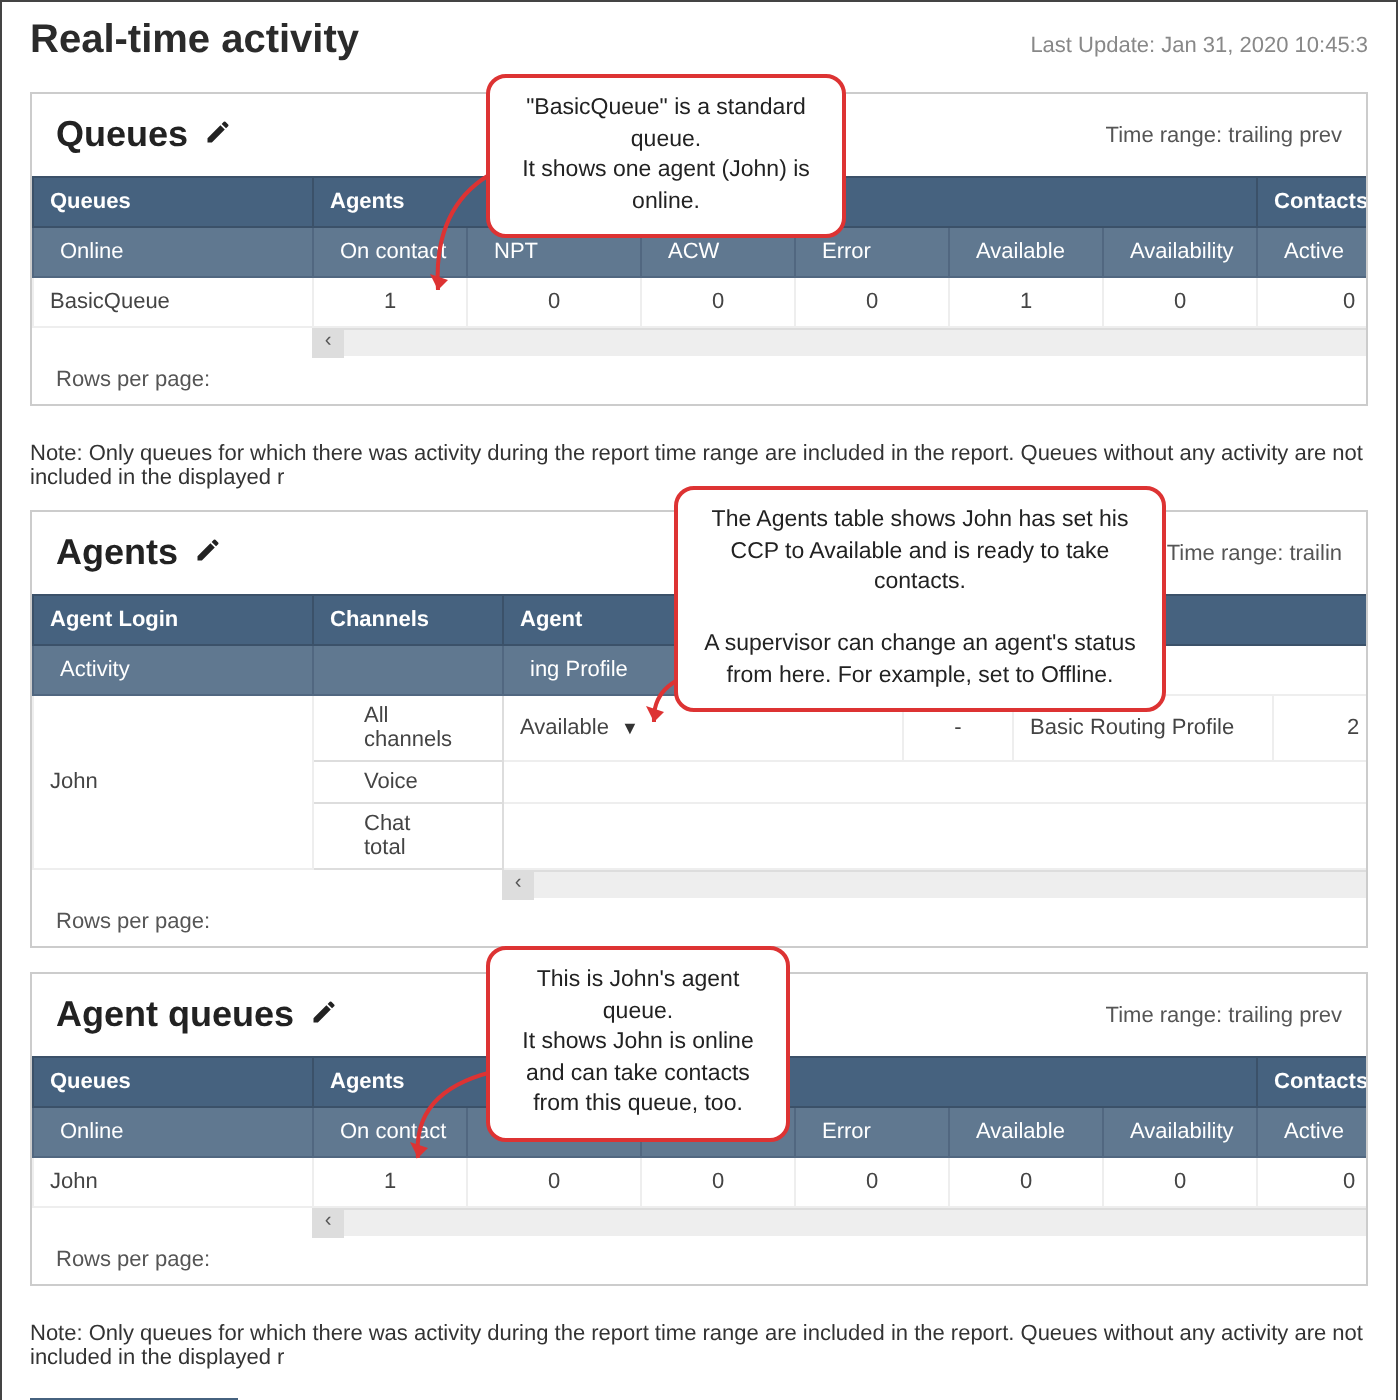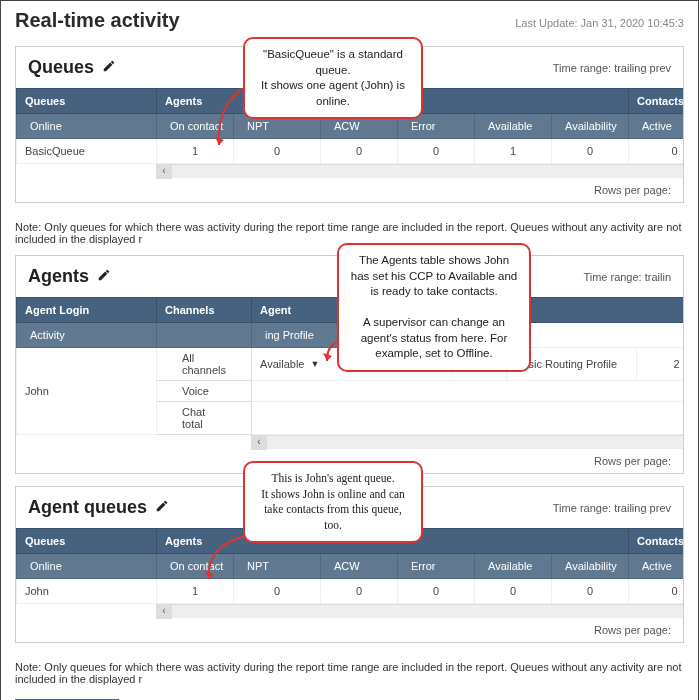--- a/index.html
+++ b/index.html
@@ -15,21 +15,21 @@
   .edit-icon svg { width: 14px; height: 14px; fill: #222; }
   .range-text { font-size: 11px; color: #555; }
   table { border-collapse: collapse; width: 100%; table-layout: fixed; }
   th, td { font-size: 11px; padding: 6px 8px; text-align: left; }
   thead.top-head th { background: #46627f; color: #fff; border: 1px solid #3b5169; }
   thead.sub-head th { background: #607890; color: #fff; border: 1px solid #516780; font-weight: 400; padding-left: 13px; }
   tbody td { border: 1px solid #eee; color: #444; text-align: center; }
   tbody td.left { text-align: left; }
   .scroll-strip { height: 14px; background: #eee; border-top: 1px solid #ddd; display: flex; align-items: center; }
   .scroll-left { width: 16px; height: 14px; font-size: 10px; color: #555; text-align: center; background: #ddd; }
-  .rows-per-page { text-align: right; font-size: 11px; color: #555; padding: 6px 12px; }
+  .rows-per-page { font-size: 11px; color: #555; padding: 6px 12px; }
   .note { font-size: 11px; color: #333; padding: 6px 14px 0 14px; }
   .btn-new { display: inline-flex; align-items: center; gap: 18px; background: #46627f; color: #fff; font-size: 12px; padding: 6px 12px; margin: 14px; border: none; cursor: pointer; }
   .btn-caret { font-size: 9px; }
   .channel-cell { border: 1px solid #ddd; padding: 4px 25px; font-size: 11px; }
   .callout { position: absolute; background: #fff; border: 2px solid #d33; border-radius: 10px; padding: 8px 10px; font-size: 11.5px; color: #222; text-align: center; line-height: 1.35; z-index: 50; }
   .arrow { position: absolute; width: 60px; height: 60px; z-index: 40; pointer-events: none; }
   .avail-cell { display: inline-flex; align-items: center; gap: 6px; }
   .down-caret { font-size: 9px; color: #333; }
   .overflow-x { overflow: hidden; }
 </style>
@@ -112,21 +112,21 @@
     </div>
     <div class="scroll-strip" style="margin-left:140px;">
         <div class="scroll-left">‹</div>
       </div>
     <div class="rows-per-page">Rows per page:</div>
   </div>
 
   <div class="note">Note: Only queues for which there was activity during the report time range are included in the report. Queues without any activity are not included in the displayed r</div>
 
   
-  <div class="callout" style="left:336px; top:242px; width:194px;">
+  <div class="callout" style="left:336px; top:242px; width:246px;">
     <span style="white-space:pre-line;">The Agents table shows John has set his CCP to Available and is ready to take contacts.
 
 A supervisor can change an agent's status from here. For example, set to Offline.</span>
   </div>
   <svg class="arrow" style="left:320px; top:330px; width:40px; height:40px;">
       <path d="M30 5 Q5 10 6 30" stroke="#d33" stroke-width="2" fill="none"></path>
       <path d="M6 30 l-4 -8 l9 3 z" fill="#d33"></path>
     </svg>
 
   
@@ -190,21 +190,21 @@
       </tbody>
     </table>
     </div>
     <div class="scroll-strip" style="margin-left:235px;">
         <div class="scroll-left">‹</div>
       </div>
     <div class="rows-per-page">Rows per page:</div>
   </div>
 
   
-  <div class="callout" style="left:242px; top:460px; width:180px;font-family:Liberation Serif, serif;">
+  <div class="callout" style="left:242px; top:472px; width:152px;">
     <span style="white-space:pre-line;">This is John's agent queue.
 It shows John is online and can take contacts from this queue, too.</span>
   </div>
   <svg class="arrow" style="left:200px; top:530px; width:60px; height:60px;">
       <path d="M45 5 Q5 15 8 48" stroke="#d33" stroke-width="2" fill="none"></path>
       <path d="M8 48 l-4 -8 l9 3 z" fill="#d33"></path>
     </svg>
 
   
   <div class="panel">

